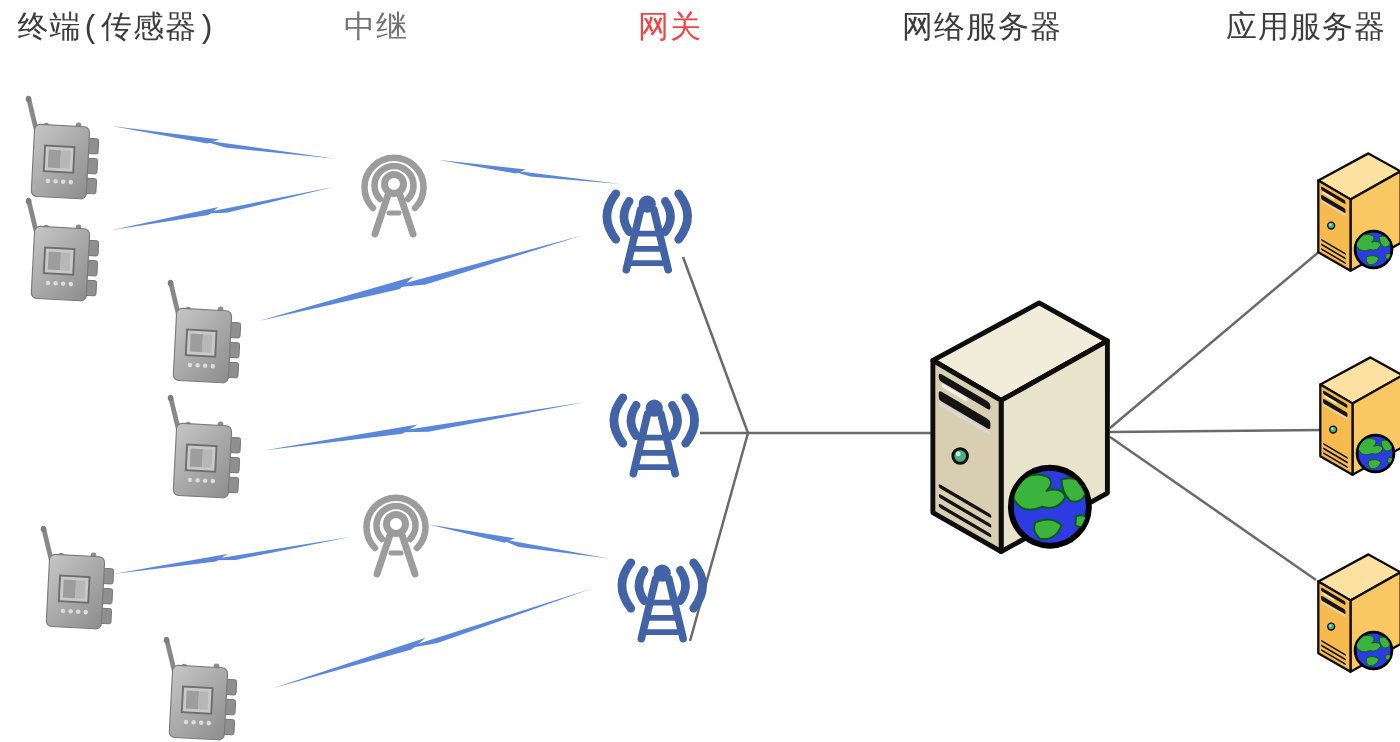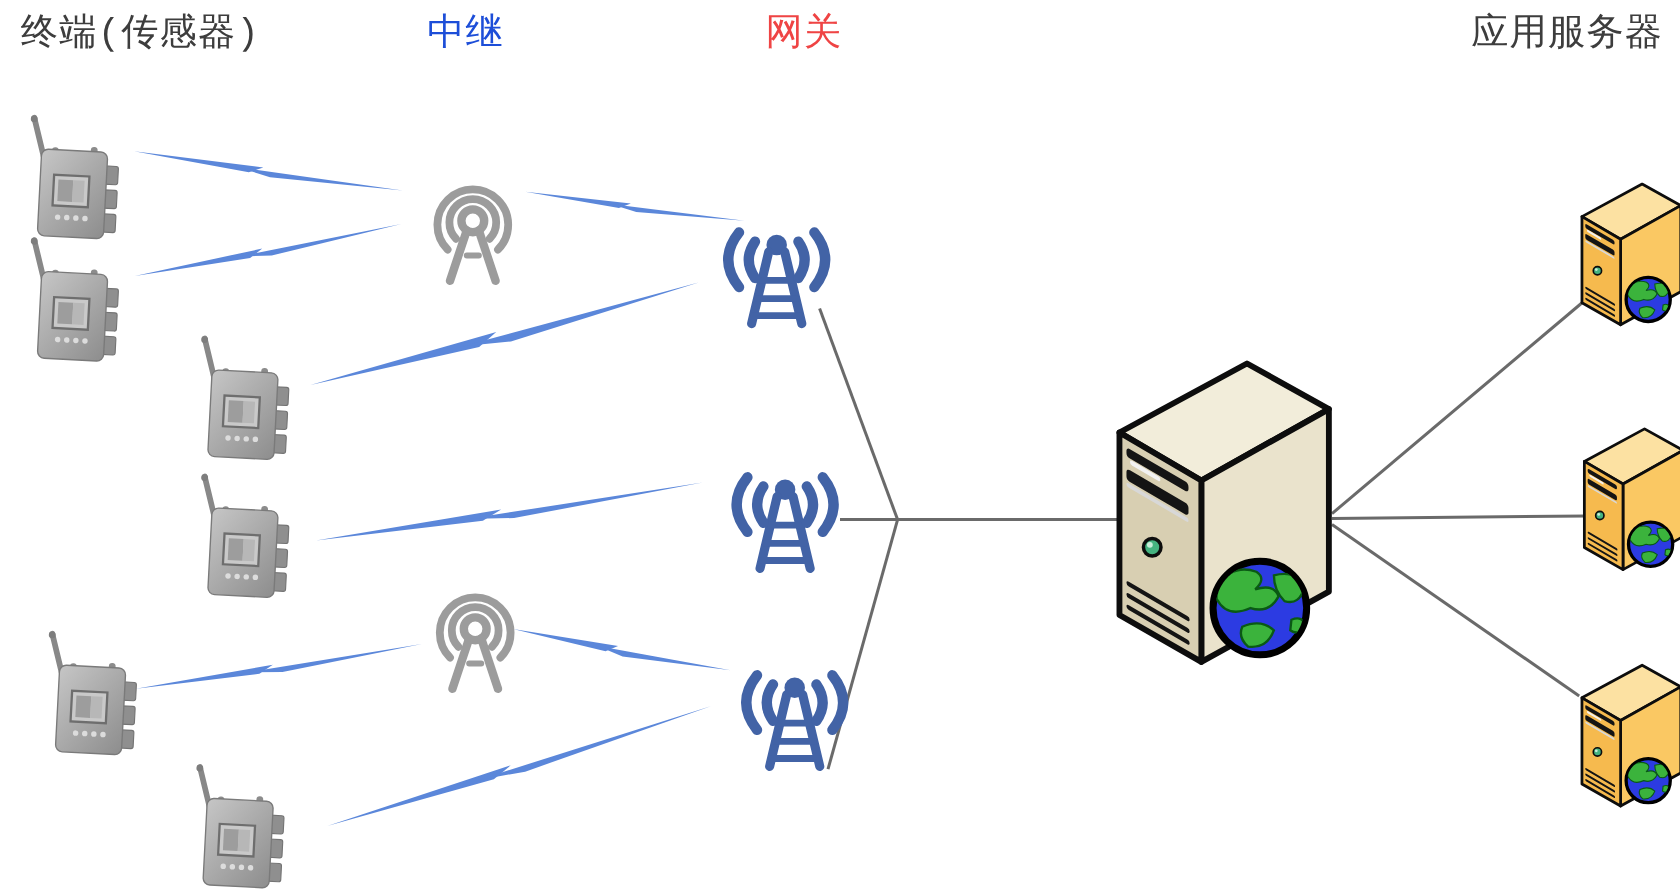--- a/index.html
+++ b/index.html
@@ -15,22 +15,23 @@
     white-space:nowrap;letter-spacing:1px;
   }
   svg{position:absolute;left:0;top:0;}
 </style>
 </head>
 <body>
 
 <div class="diagram-stage">
 
   <div class="col-header" style="left: 117px; color: rgb(61, 61, 61);">终端(传感器)</div>
-  <div class="col-header" style="left: 388px; color: #1d4ed8;">中继</div>
+  <div class="col-header" style="left: 376px; color: #737373;">中继</div>
   <div class="col-header" style="left: 670px; color: #ef4444;">网关</div>
+  <div class="col-header" style="left: 982px; color: rgb(61, 61, 61);">网络服务器</div>
   <div class="col-header" style="left: 1306px; color: rgb(61, 61, 61);">应用服务器</div>
 
   <svg id="diagram-svg" width="1400" height="742" viewBox="0 0 1400 742">
     <defs>
 
       <linearGradient id="g-sensor" x1="0" y1="0" x2="1" y2="1">
         <stop offset="0" stop-color="#c6c6c6"></stop>
         <stop offset="1" stop-color="#8d8d8d"></stop>
       </linearGradient>
       <g id="sensor-icon">

